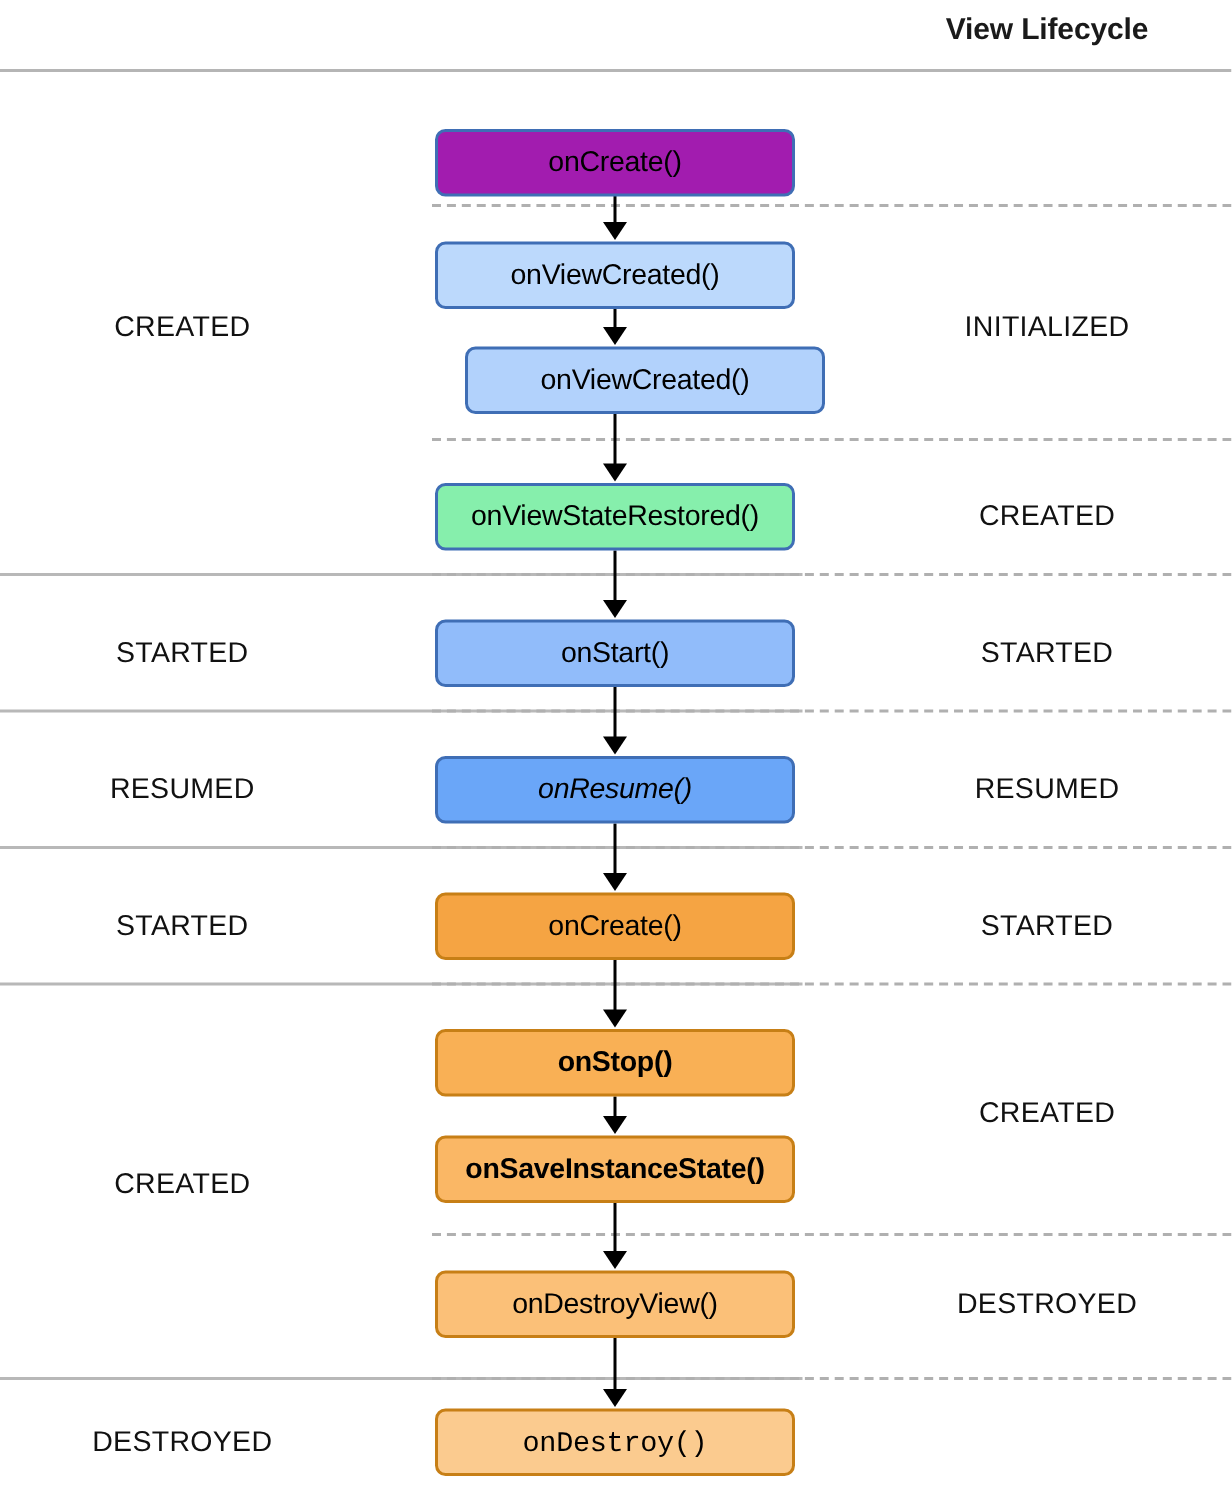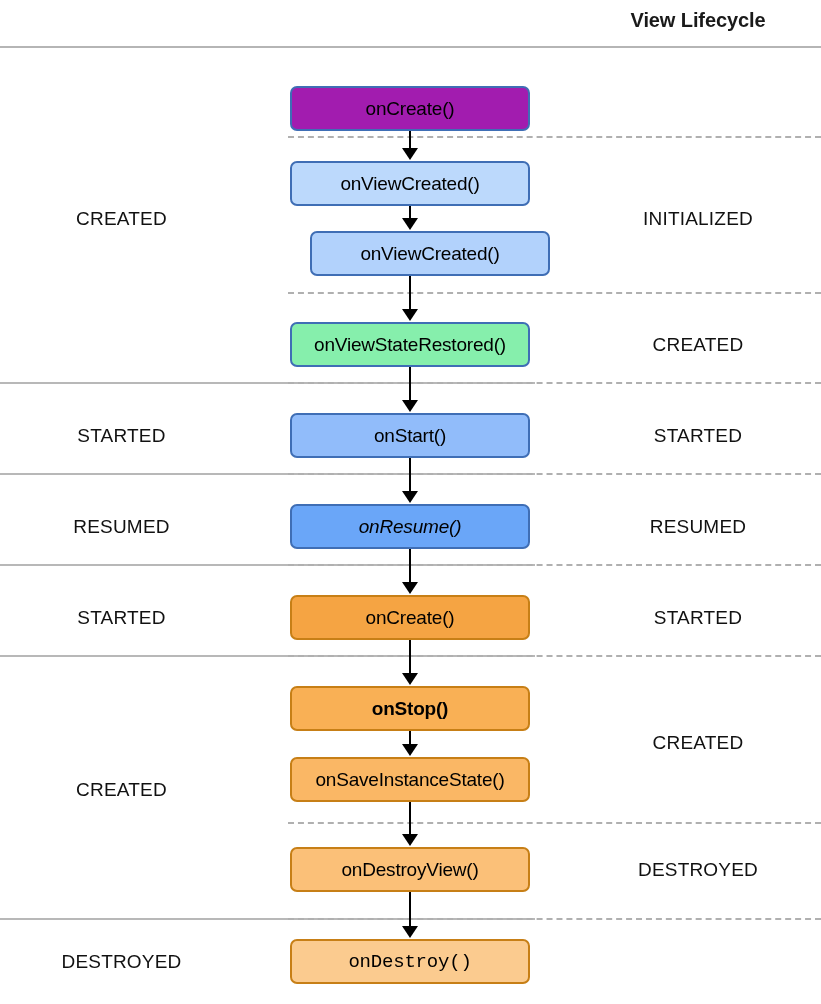--- a/index.html
+++ b/index.html
@@ -176,21 +176,21 @@
       </div>
       <div class="cb-box" style="top: 504px; background: rgb(106, 166, 248); border: 2px solid rgb(63, 110, 181); font-style: italic;">
         <span>onResume()</span>
       </div>
       <div class="cb-box" style="top: 595px; background: rgb(245, 164, 67); border: 2px solid rgb(199, 127, 22);">
         <span>onCreate()</span>
       </div>
       <div class="cb-box" style="top: 686px; background: rgb(249, 176, 85); border: 2px solid rgb(199, 127, 22); font-weight: bold;">
         <span>onStop()</span>
       </div>
-      <div class="cb-box" style="top: 757px; background: rgb(250, 183, 101); border: 2px solid rgb(199, 127, 22);">
+      <div class="cb-box" style="top: 757px; background: rgb(250, 183, 101); border: 2px solid rgb(199, 127, 22); font-weight: bold;">
         <span>onSaveInstanceState()</span>
       </div>
       <div class="cb-box" style="top: 847px; background: rgb(251, 192, 120); border: 2px solid rgb(199, 127, 22);">
         <span>onDestroyView()</span>
       </div>
       <div class="cb-box" style="top: 939px; background: rgb(251, 203, 143); border: 2px solid rgb(199, 127, 22); font-family: Liberation Mono, monospace;">
         <span>onDestroy()</span>
       </div>
     </div>
 

